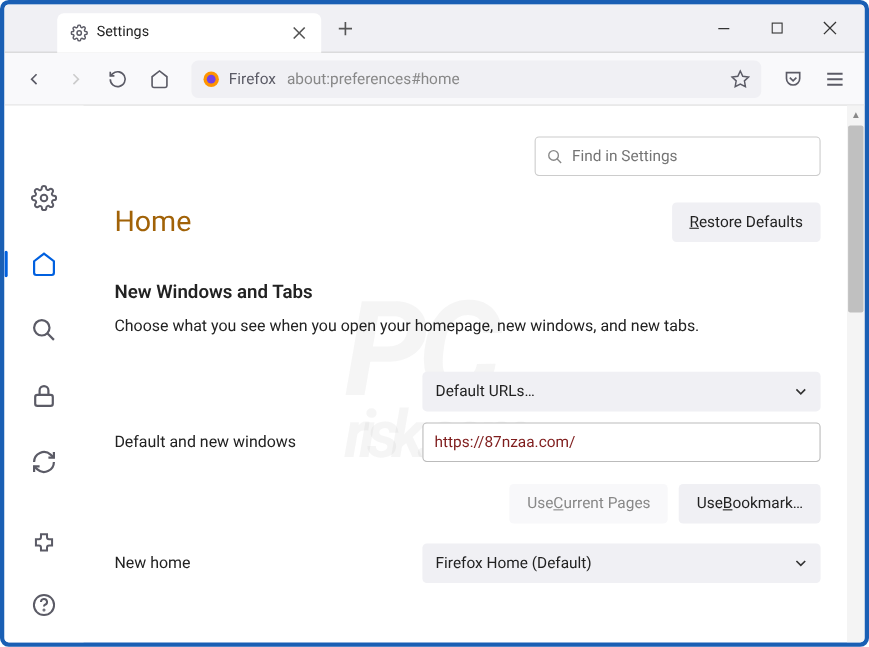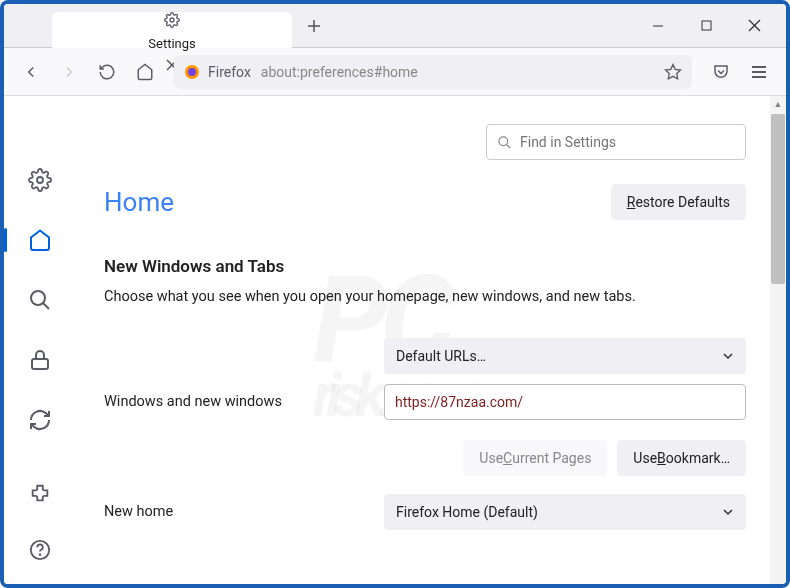--- a/index.html
+++ b/index.html
@@ -1,20 +1,20 @@
 <!DOCTYPE html>
 <html><head>
   <meta charset="utf-8">
   <style>
     * { margin: 0; padding: 0; box-sizing: border-box; font-family: -apple-system, BlinkMacSystemFont, "Segoe UI", Roboto, sans-serif; }
     body { width: 790px; height: 588px; background: #fff; border: 4px solid #1a5fb4; border-radius: 8px; overflow: hidden; position: relative; }
     
     
     .titlebar { height: 44px; background: #f0f0f4; display: flex; align-items: center; border-bottom: 1px solid #ccc; }
-    .tab { display: flex; align-items: center; background: #fff; height: 36px; margin-left: 48px; margin-top: 8px; padding: 0 12px; border-radius: 6px 6px 0 0; width: 240px; gap: 8px; flex-direction: column; }
+    .tab { display: flex; align-items: center; background: #fff; height: 36px; margin-left: 48px; margin-top: 8px; padding: 0 12px; border-radius: 6px 6px 0 0; width: 240px; gap: 8px; }
     .tab-icon { width: 16px; height: 16px; display: flex; align-items: center; justify-content: center; }
     .tab-title { font-size: 13px; color: #222; flex: 1; }
     .tab-close { width: 16px; height: 16px; display: flex; align-items: center; justify-content: center; color: #555; cursor: pointer; }
     .newtab { width: 28px; height: 28px; display: flex; align-items: center; justify-content: center; color: #555; margin-left: 8px; cursor: pointer; }
     .win-controls { margin-left: auto; display: flex; gap: 8px; margin-right: 12px; }
     .win-btn { width: 40px; height: 32px; display: flex; align-items: center; justify-content: center; color: #333; cursor: pointer; }
     
     
     .toolbar { height: 48px; background: #f9f9fb; display: flex; align-items: center; padding: 0 10px; gap: 4px; border-bottom: 1px solid #ddd; }
     .tbtn { width: 34px; height: 34px; display: flex; align-items: center; justify-content: center; color: #5b5b66; cursor: pointer; border-radius: 4px; }
@@ -33,21 +33,21 @@
     .side-icon.active { color: #0060df; }
     .side-icon.active::before { content: ""; position: absolute; left: -22px; width: 3px; height: 24px; background: #0060df; border-radius: 2px; }
     .side-bottom { margin-top: auto; margin-bottom: 20px; display: flex; flex-direction: column; gap: 28px; align-items: center; }
     
     .main { flex: 1; padding: 28px 40px 0 28px; overflow: hidden; position: relative; }
     .search-row { display: flex; justify-content: flex-end; margin-bottom: 24px; }
     .search-box { width: 260px; height: 36px; border: 1px solid #ccc; border-radius: 4px; display: flex; align-items: center; padding: 0 10px; gap: 8px; background: #fff; }
     .search-box input { border: none; outline: none; font-size: 14px; width: 100%; background: transparent; }
     
     .header-row { display: flex; justify-content: space-between; align-items: center; margin-bottom: 36px; }
-    .page-title { font-size: 26px; font-weight: 400; color: #3b82f6; }
+    .page-title { font-size: 26px; font-weight: 400; color: #a16207; }
     .btn { height: 36px; padding: 0 16px; background: #f0f0f4; border: none; border-radius: 4px; font-size: 14px; color: #222; cursor: pointer; display: inline-flex; align-items: center; }
     .btn.disabled { color: #888; background: #f8f8fa; }
     .accesskey { text-decoration: underline; }
     
     .section-title { font-size: 17px; font-weight: 600; color: #222; margin-bottom: 10px; }
     .section-desc { font-size: 14.5px; color: #222; line-height: 1.5; margin-bottom: 30px; }
     
     .form-row { display: flex; align-items: center; margin-bottom: 10px; }
     .form-label { width: 280px; font-size: 14.5px; color: #222; }
     .form-field { flex: 1; }
@@ -255,21 +255,21 @@
           <span>
               <svg width="12" height="12" viewBox="0 0 12 12" fill="none" stroke="#333" stroke-width="1.5">
                 <polyline points="2 4 6 8 10 4"></polyline>
               </svg>
             </span>
         </div>
       </div>
     </div>
     <div style="height:10px"></div>
     <div class="form-row">
-      <div class="form-label">Windows and new windows</div>
+      <div class="form-label">Default and new windows</div>
       <div class="form-field">
         <input class="textinput" type="text" value="https://87nzaa.com/" style="">
       </div>
     </div>
     <div class="form-offset">
       <div class="spacer"></div>
       <div class="right btn-row">
         <button class="btn disabled">Use <span class="accesskey">C</span>urrent Pages</button>
         <button class="btn">Use <span class="accesskey">B</span>ookmark…</button>
       </div>

